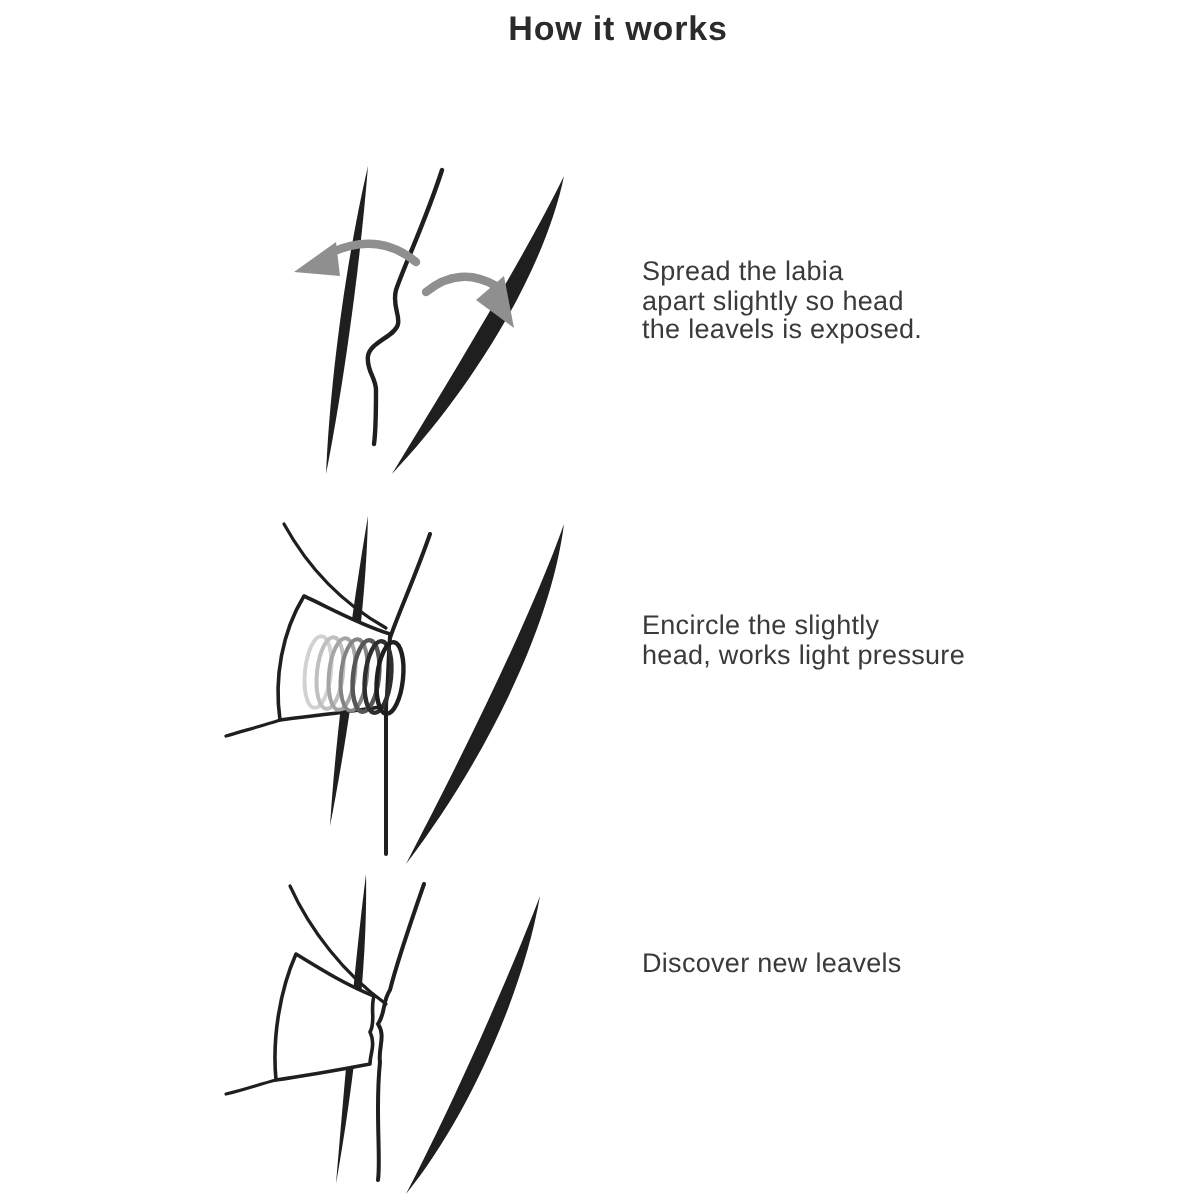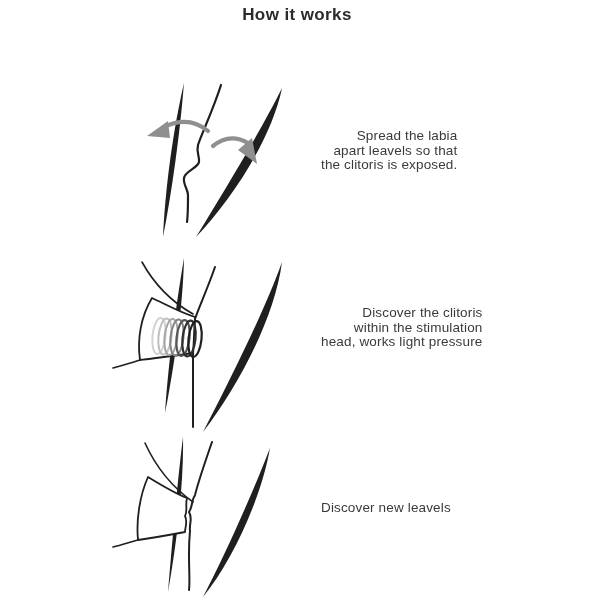--- a/index.html
+++ b/index.html
@@ -2,37 +2,36 @@
 <html><head>
 <meta charset="utf-8">
 <style>
   html,body{margin:0;padding:0;}
   body{
     width:602px;height:602px;background:#ffffff;overflow:hidden;
     font-family:"Liberation Sans","DejaVu Sans",sans-serif;
   }
   .page{position:relative;width:602px;height:602px;background:#ffffff;}
   .title{
-    position:absolute;top:5px;left:4px;width:586px;margin:0;
+    position:absolute;top:5px;left:16px;width:586px;margin:0;
     text-align:center;font-size:17px;font-weight:700;color:#2b2b2b;
     letter-spacing:0.4px;
   }
   .illus{position:absolute;overflow:visible;}
   .illus-1{left:130px;top:75px;}
   .illus-2{left:115px;top:255px;}
   .illus-3{left:115px;top:435px;}
   .caption{
     position:absolute;left:321px;
     font-size:13.5px;line-height:14.6px;color:#3a3a3a;
     letter-spacing:0.15px;
-    text-align:right;
   }
   .caption-1{top:129px;}
   .caption-2{top:306px;}
-  .caption-3{top:501px;}
+  .caption-3{top:475px;}
   .ink-stroke{stroke:#1f1f1f;fill:none;stroke-linecap:round;}
   .ink-fill{fill:#1f1f1f;stroke:none;}
   .arrow-tail{stroke:#8f8f8f;fill:none;stroke-width:4.2;stroke-linecap:round;}
   .arrow-head{fill:#8f8f8f;stroke:none;}
   .head-shape{fill:#ffffff;stroke:#1f1f1f;stroke-width:1.8;stroke-linejoin:round;}
   .ring{fill:none;}
 </style>
 </head>
 <body>
 
@@ -51,22 +50,22 @@
       <path class="arrow-head" d="M17,61 L38,46 L40,63 Z"></path>
     </g>
     <g>
       <path class="arrow-tail" d="M83,71 C94,62 106,61 118,68"></path>
       <path class="arrow-head" d="M127,89 L108,75 L122,63 Z"></path>
     </g>
   </svg>
 
   <div class="caption caption-1">
       <div>Spread the labia</div>
-      <div>apart leavels so that</div>
-      <div>the clitoris is exposed.</div>
+      <div>apart slightly so head</div>
+      <div>the leavels is exposed.</div>
     </div>
 
   <svg class="illus illus-2" width="185" height="180" viewBox="0 0 185 180">
     <g>
       <path class="ink-stroke" stroke-width="1.6" d="M27,7 C38,27 55,46 78,59"></path>
       <path class="ink-fill" d="M69,3 C61,50 53,110 50,158 C59,112 68,52 69,3 Z"></path>
       <path class="ink-stroke" stroke-width="2" d="M100,12 C92,35 84,52 80,64 C78,78 78,92 78,106 C78,130 78,155 78,172"></path>
       <path class="ink-fill" d="M167,7 C150,55 115,125 88,177 C124,130 160,62 167,7 Z"></path>
       <path class="ink-stroke" stroke-width="1.6" d="M-2,113 C8,110 16,108 25,105"></path>
     </g>
@@ -76,22 +75,21 @@
       <ellipse class="ring" cx="50" cy="81.5" rx="6.5" ry="18" stroke="#bfbfbf" stroke-width="2" transform="rotate(6 50 81.5)"></ellipse>
       <ellipse class="ring" cx="56" cy="82" rx="6.5" ry="18" stroke="#a5a5a5" stroke-width="2" transform="rotate(6 56 82)"></ellipse>
       <ellipse class="ring" cx="62" cy="82.5" rx="6.5" ry="18" stroke="#848484" stroke-width="2" transform="rotate(6 62 82.5)"></ellipse>
       <ellipse class="ring" cx="68" cy="83" rx="6.5" ry="18" stroke="#565656" stroke-width="2.2" transform="rotate(6 68 83)"></ellipse>
       <ellipse class="ring" cx="74" cy="83.5" rx="6.5" ry="18" stroke="#2e2e2e" stroke-width="2.2" transform="rotate(6 74 83.5)"></ellipse>
       <ellipse class="ring" cx="80" cy="84" rx="6.5" ry="18" stroke="#1f1f1f" stroke-width="2.2" transform="rotate(6 80 84)"></ellipse>
     </g>
   </svg>
 
   <div class="caption caption-2">
-      <div>Discover the clitoris</div>
-      <div>within the stimulation</div>
+      <div>Encircle the slightly</div>
       <div>head, works light pressure</div>
     </div>
 
   <svg class="illus illus-3" width="185" height="167" viewBox="0 0 185 167">
     <g>
       <path class="ink-stroke" stroke-width="1.6" d="M30,8 C40,30 57,52 78,67"></path>
       <path class="ink-fill" d="M68,2 C62,50 57,110 53,157 C61,112 69,50 68,2 Z"></path>
       <path class="ink-fill" d="M155,13 C139,55 110,120 88,162 C119,124 147,60 155,13 Z"></path>
       <path class="ink-stroke" stroke-width="1.6" d="M-2,112 C7,110 15,107 23,105"></path>
     </g>

